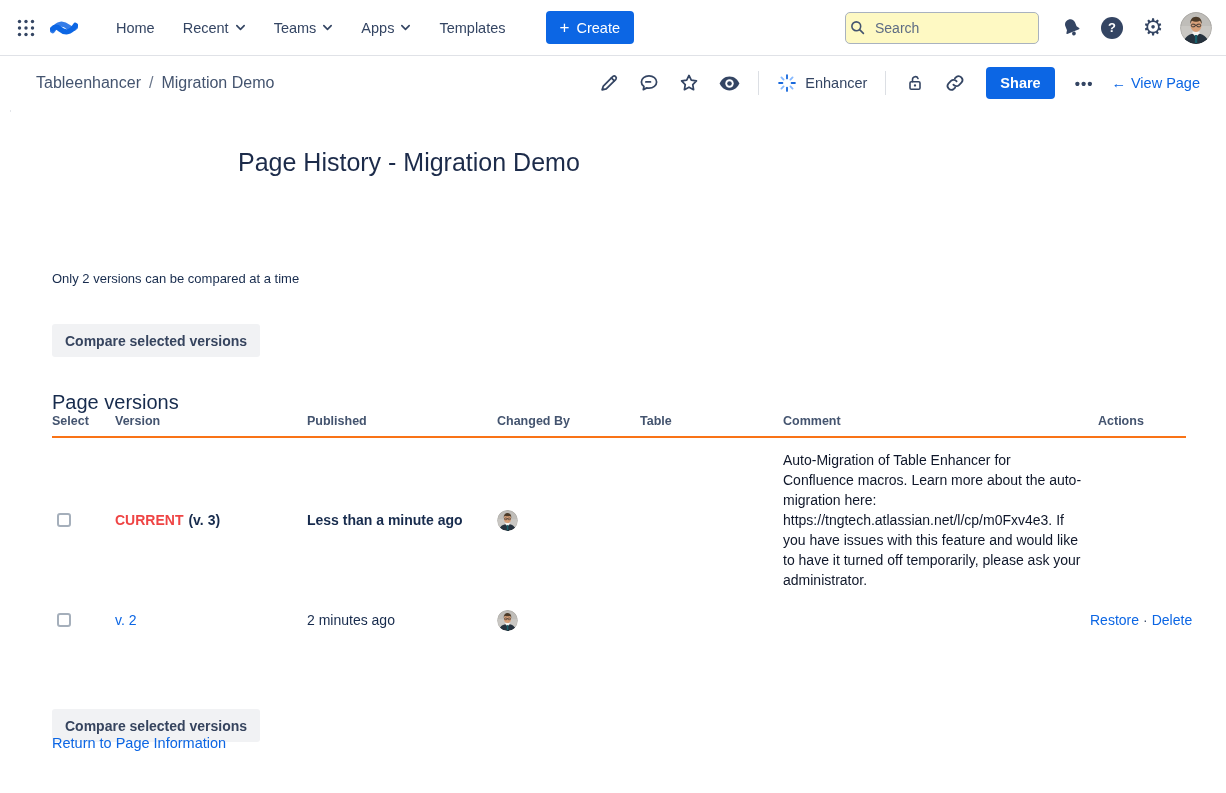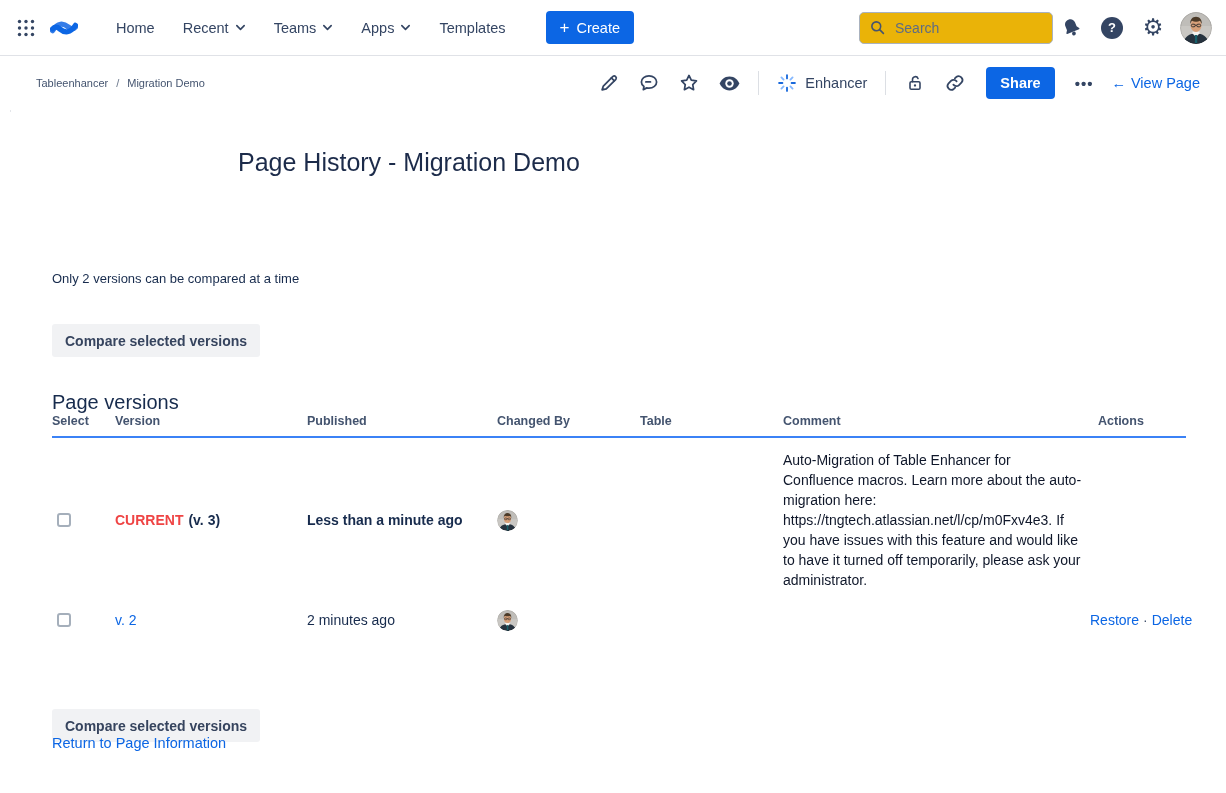--- a/index.html
+++ b/index.html
@@ -14,37 +14,37 @@
   .navitems{display:flex;align-items:center;height:56px;margin-left:14px;}
   .navitem{display:flex;align-items:center;gap:6px;height:50px;padding:0 14px;font-size:14.5px;font-weight:500;
            color:#344563;border-top:3px solid transparent;border-bottom:3px solid transparent;cursor:pointer;white-space:nowrap;}
   .navitem.active{color:#0C66E4;border-bottom-color:#0C66E4;}
   .navitem .chev{display:flex;}
   .createbtn{margin-left:26px;display:flex;align-items:center;gap:7px;background:#0C66E4;color:#fff;border:none;
              border-radius:4px;height:33px;padding:0 14px;font-size:14.5px;font-weight:500;cursor:pointer;font-family:inherit;}
   .createbtn .plus{font-size:17px;font-weight:400;line-height:1;}
   .topnav-spacer{flex:1;}
   .searchbox{display:flex;align-items:center;gap:8px;width:194px;height:32px;border:1px solid #A9B2BF;border-radius:5px;
-             box-sizing:border-box;padding:0 10px;margin-right:4px;background:#eab308;}
+             box-sizing:border-box;padding:0 4px;margin-right:18px;background:#fef9c3;}
   .searchbox input{border:none;outline:none;font-size:14px;color:#344563;width:130px;font-family:inherit;background:transparent;}
   .searchbox input::placeholder{color:#5E6C84;}
   .topnav-right{display:flex;align-items:center;gap:13px;}
   .helpcircle{width:22px;height:22px;border-radius:50%;background:#344563;color:#fff;display:flex;align-items:center;
               justify-content:center;font-size:13px;font-weight:700;}
   .gearglyph{font-family:"DejaVu Sans", sans-serif;font-size:23px;color:#344563;line-height:1;}
   .avatar32{width:32px;height:32px;border-radius:50%;overflow:hidden;display:block;}
   .avatar20{width:21px;height:21px;border-radius:50%;overflow:hidden;display:block;}
 
   
   .vline{position:absolute;left:10px;top:56px;width:1px;height:56px;background:#E4E6EA;}
   .expandbtn{position:absolute;left:1px;top:72px;width:22px;height:22px;border-radius:50%;background:#fff;
              border:1px solid #D5D9DF;display:flex;align-items:center;justify-content:center;cursor:pointer;padding:0;}
   .crumbbar{position:absolute;top:56px;left:0;width:1226px;height:54px;display:flex;align-items:center;box-sizing:border-box;
             padding-left:36px;padding-right:26px;background:#fff;}
-  .crumbs{display:flex;align-items:center;gap:8px;font-size:11px;color:#44546F;}
+  .crumbs{display:flex;align-items:center;gap:8px;font-size:16px;color:#44546F;}
   .crumbs a{color:#44546F;text-decoration:none;cursor:pointer;}
   .crumb-sep{color:#6B778C;}
   .crumb-toolbar{margin-left:auto;display:flex;align-items:center;gap:10px;}
   .tbicon{display:flex;align-items:center;justify-content:center;width:30px;height:30px;border:none;background:none;
           cursor:pointer;padding:0;border-radius:3px;}
   .tbdivider{width:1px;height:24px;background:#DCDFE4;margin:0 4px;}
   .summarize{display:flex;align-items:center;gap:8px;border:none;background:none;cursor:pointer;padding:0 4px;height:30px;}
   .summarize span{font-size:14.5px;font-weight:500;color:#344563;}
   .sharebtn{background:#0C66E4;color:#fff;border:none;border-radius:4px;height:32px;padding:0 14px;font-size:14.5px;
             font-weight:600;cursor:pointer;margin:0 6px;font-family:inherit;}
@@ -57,21 +57,21 @@
   .comparebtn{position:absolute;left:52px;height:33px;background:#F1F2F4;border:none;border-radius:3px;padding:0 13px;
               font-size:14px;font-weight:700;color:#36445E;cursor:pointer;font-family:inherit;margin-top:28px;}
   .comparebtn.top{top:296px;}
   .comparebtn.bottom{top:681px;}
   .sectiontitle{position:absolute;left:52px;top:374px;font-size:20px;font-weight:500;color:#172B4D;}
   .returnlink{position:absolute;left:52px;top:735px;font-size:14.5px;color:#0C66E4;text-decoration:none;cursor:pointer;}
 
   
   .vtable{position:absolute;left:52px;top:408px;width:1134px;border-collapse:collapse;table-layout:fixed;}
   .vtable th{font-size:12.5px;font-weight:700;color:#44546F;text-align:left;padding:6px 8px 8px 0;
-             border-bottom:2px solid #3b82f6;}
+             border-bottom:2px solid #f97316;}
   .vtable td{vertical-align:middle;padding:6px 8px 6px 0;font-size:14px;color:#172B4D;}
   .vtable tr.lastrow td{border-bottom:2px solid #DCDFE4;}
   .vtable td.actions, .vtable tr td:last-child{text-align:right;padding-right:0;}
   .vtable th.actions-h{padding-left:8px;}
   .rowlink{color:#0C66E4;text-decoration:none;cursor:pointer;font-size:14px;}
   .current{color:#ef4444;font-weight:700;}
   .vsuffix{font-weight:700;color:#172B4D;margin-left:5px;}
   .pub-bold{font-weight:700;}
   .commenttext{font-size:14px;line-height:20px;color:#0f172a;padding:6px 0;}
   .actsep{color:#44546F;margin:0 4px;}

